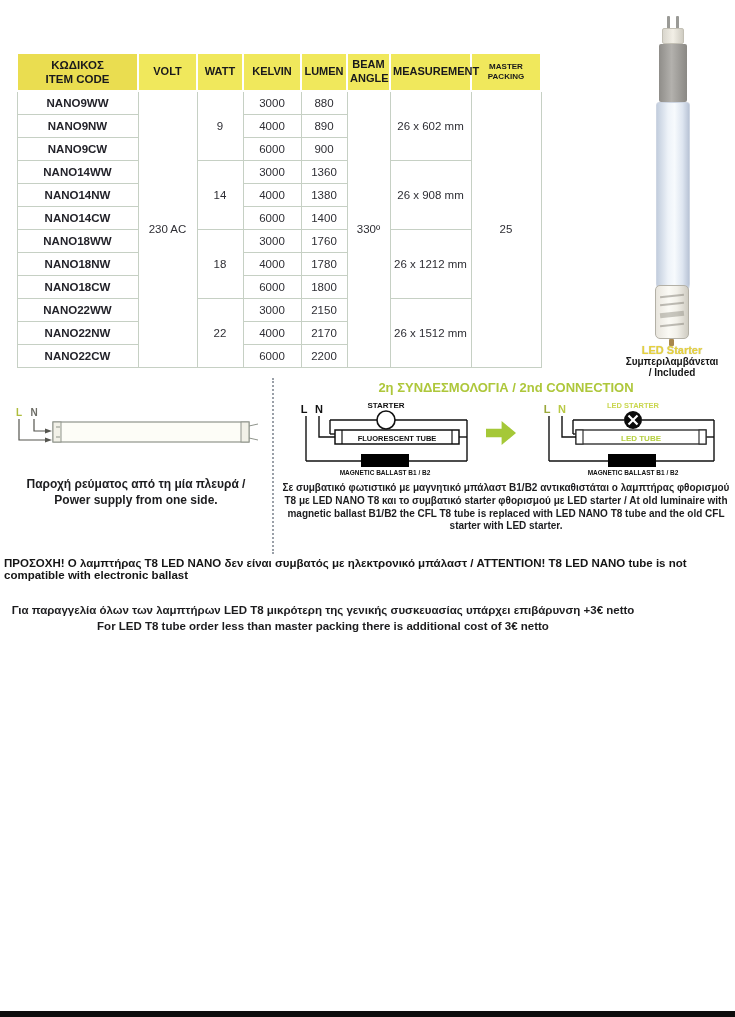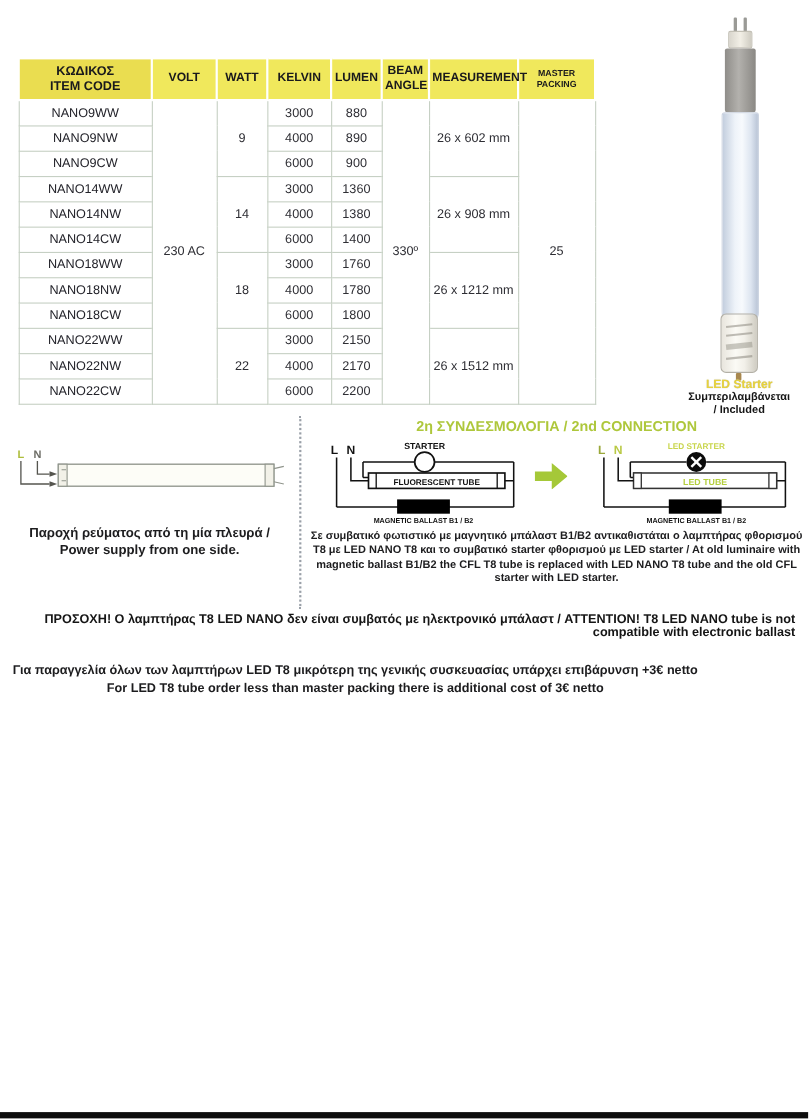--- a/index.html
+++ b/index.html
@@ -36,21 +36,21 @@
     font-size: 11px; font-weight: bold; color: #19191c; text-align: center;
     height: 38px; line-height: 1.25; padding: 0 2px;
   }
   .spec-table th.th-code { background: #eadd50; font-size: 11.5px; }
   .spec-table th.th-pack { font-size: 8px; }
   .spec-table td {
     border: 1px solid #c6d0c4; background: #fff;
     height: 23px; text-align: center; vertical-align: middle;
     font-size: 11.5px; color: #2e2e34; padding: 0 2px;
   }
-  .spec-table td.td-code { font-weight: normal; font-size: 11.5px; color: #23232a; }
+  .spec-table td.td-code { font-weight: bold; font-size: 11.5px; color: #23232a; }
   .spec-table td.td-meas { font-size: 11.5px; }
 
   
   .tube-photo { position: absolute; left: 645px; top: 16px; width: 56px; height: 278px; }
   .tube-pin { position: absolute; top: 0; width: 3px; height: 13px; background: #9a9a96; border-radius: 1px; }
   .tube-pin.p1 { left: 22px; } .tube-pin.p2 { left: 31px; }
   .tube-cap { position: absolute; top: 12px; left: 17px; width: 22px; height: 16px;
     background: linear-gradient(90deg,#d9d6cd,#f2efe6,#cfccc2); border: 1px solid #c3c0b5; border-radius: 2px; }
   .tube-driver { position: absolute; top: 28px; left: 14px; width: 28px; height: 58px;
     background: linear-gradient(90deg,#8f8d89,#b3b1ad 45%,#8a8884); border-radius: 2px; }
@@ -88,21 +88,21 @@
     clip-path: polygon(0 32%, 52% 32%, 52% 0, 100% 50%, 52% 100%, 52% 68%, 0 68%); }
   .conn1-caption { position: absolute; left: 0; top: 477px; width: 272px; text-align: center;
     font-size: 12px; font-weight: bold; color: #1d1d1f; line-height: 1.3; }
   .conn2-caption { position: absolute; left: 281px; top: 482px; width: 450px; text-align: center;
     font-size: 10px; font-weight: bold; color: #1d1d1f; line-height: 1.28; }
 
   
   svg text { font-family: "Liberation Sans", sans-serif; }
 
   
-  .warning-line { position: absolute; left: 18px; top: 557px; width: 705px; text-align: right;
+  .warning-line { position: absolute; left: 4px; top: 557px; width: 705px; text-align: left;
     font-size: 11.5px; font-weight: bold; color: #151515; }
   .order-note { position: absolute; left: 0; top: 603px; width: 646px; text-align: center;
     font-size: 11.5px; font-weight: 600; color: #1c1c1e; line-height: 1.35; }
   .bottom-edge { position: absolute; left: 0; top: 1011px; width: 735px; height: 6px; background: #0d0d0d; }
 </style>
 </head>
 <body>
 
 <div id="page">
 

